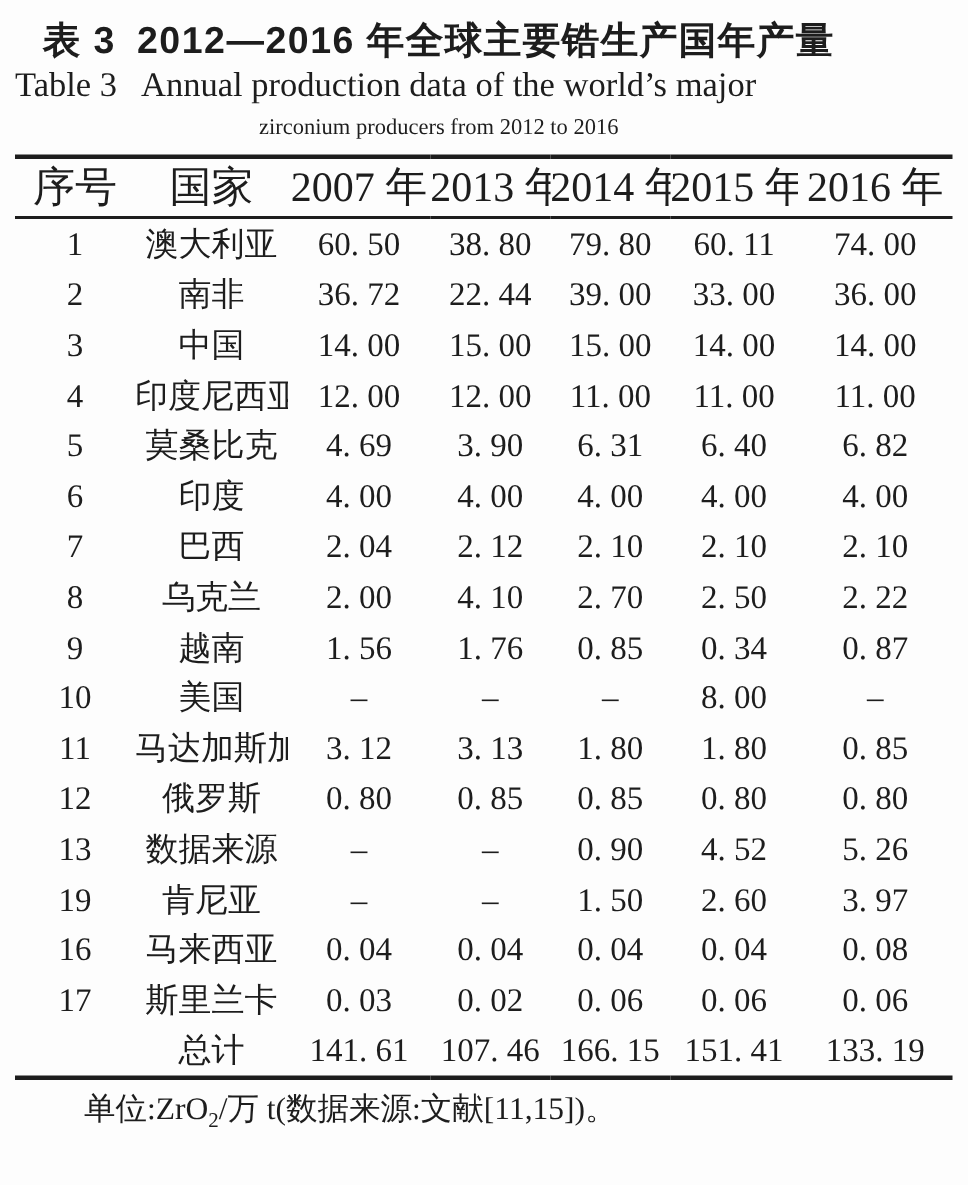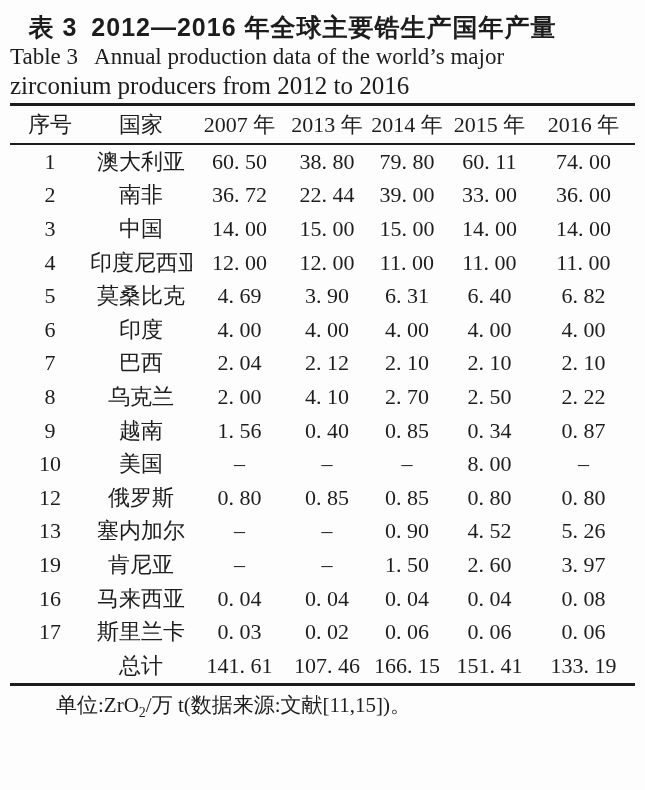--- a/index.html
+++ b/index.html
@@ -29,35 +29,36 @@
     white-space: nowrap;
   }
   .title-zh .label { margin-right: 14px; }
   .title-en {
     font-size: 23px;
     line-height: 29px;
     white-space: nowrap;
   }
   .title-en .label { margin-right: 16px; }
   .title-en2 {
-    font-size: 25px;
+    text-align: center;
+    font-size: 15px;
     line-height: 29px;
     white-space: nowrap;
   }
   table.prod {
     width: 625px;
     margin-top: 3px;
     border-collapse: collapse;
     table-layout: fixed;
     border-top: 3px solid #1d1d1d;
     border-bottom: 3px solid #1d1d1d;
   }
   table.prod th {
     font-weight: normal;
-    font-size: 22px;
+    font-size: 28px;
     height: 37px;
     padding: 0;
     text-align: center;
     vertical-align: middle;
     border-bottom: 2px solid #1d1d1d;
     white-space: nowrap;
     overflow: hidden;
   }
   table.prod td {
     font-size: 22px;
@@ -185,46 +186,55 @@
       <td>2. 00</td>
       <td>4. 10</td>
       <td>2. 70</td>
       <td>2. 50</td>
       <td>2. 22</td>
     </tr>
         <tr>
       <td>9</td>
       <td>越南</td>
       <td>1. 56</td>
-      <td>0. 40</td>
+      <td>1. 76</td>
       <td>0. 85</td>
       <td>0. 34</td>
       <td>0. 87</td>
     </tr>
         <tr>
       <td>10</td>
       <td>美国</td>
       <td>–</td>
       <td>–</td>
       <td>–</td>
       <td>8. 00</td>
       <td>–</td>
+    </tr>
+        <tr>
+      <td>11</td>
+      <td>马达加斯加</td>
+      <td>3. 12</td>
+      <td>3. 13</td>
+      <td>1. 80</td>
+      <td>1. 80</td>
+      <td>0. 85</td>
     </tr>
         <tr>
       <td>12</td>
       <td>俄罗斯</td>
       <td>0. 80</td>
       <td>0. 85</td>
       <td>0. 85</td>
       <td>0. 80</td>
       <td>0. 80</td>
     </tr>
         <tr>
       <td>13</td>
-      <td>塞内加尔</td>
+      <td>数据来源</td>
       <td>–</td>
       <td>–</td>
       <td>0. 90</td>
       <td>4. 52</td>
       <td>5. 26</td>
     </tr>
         <tr>
       <td>19</td>
       <td>肯尼亚</td>
       <td>–</td>

